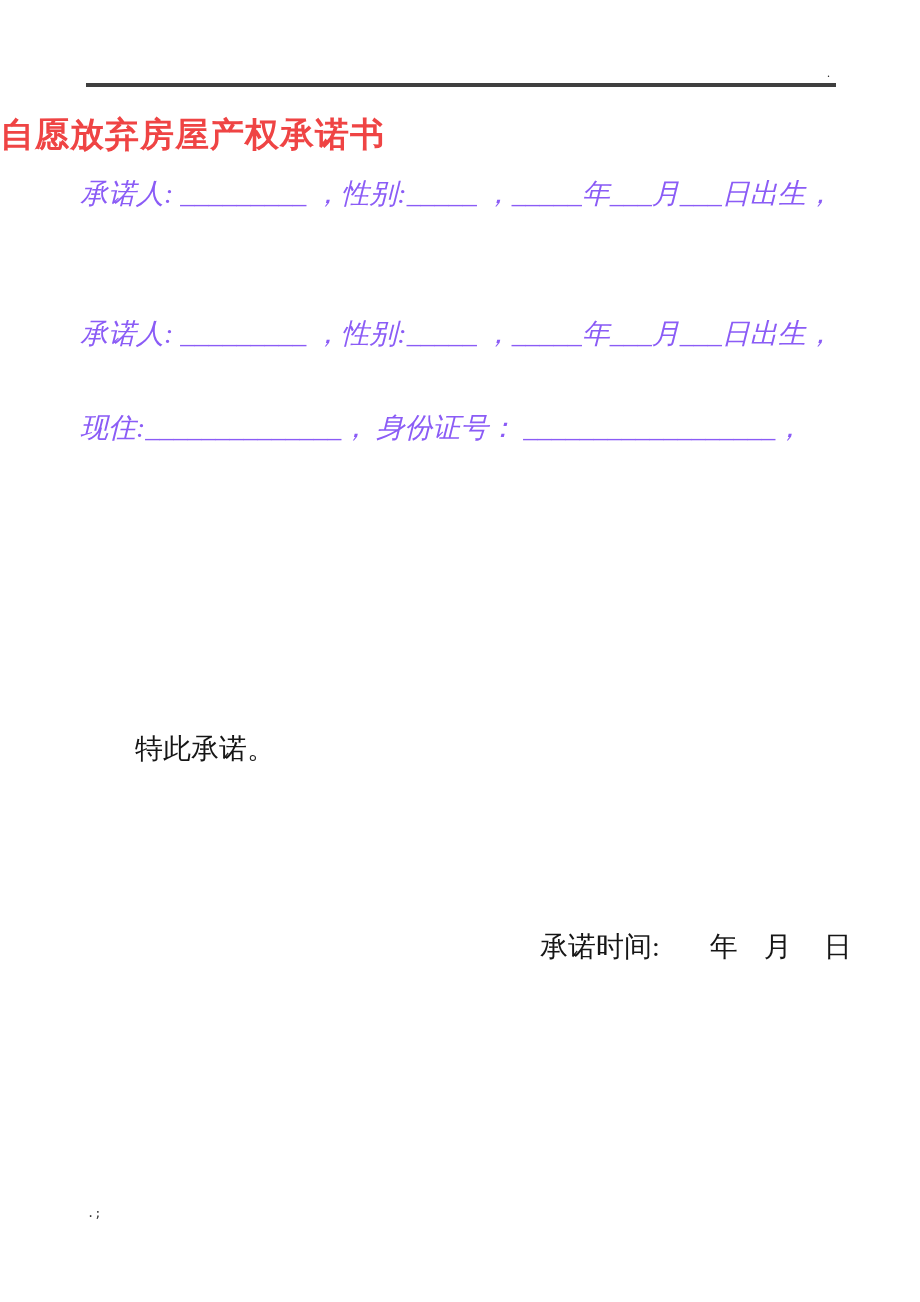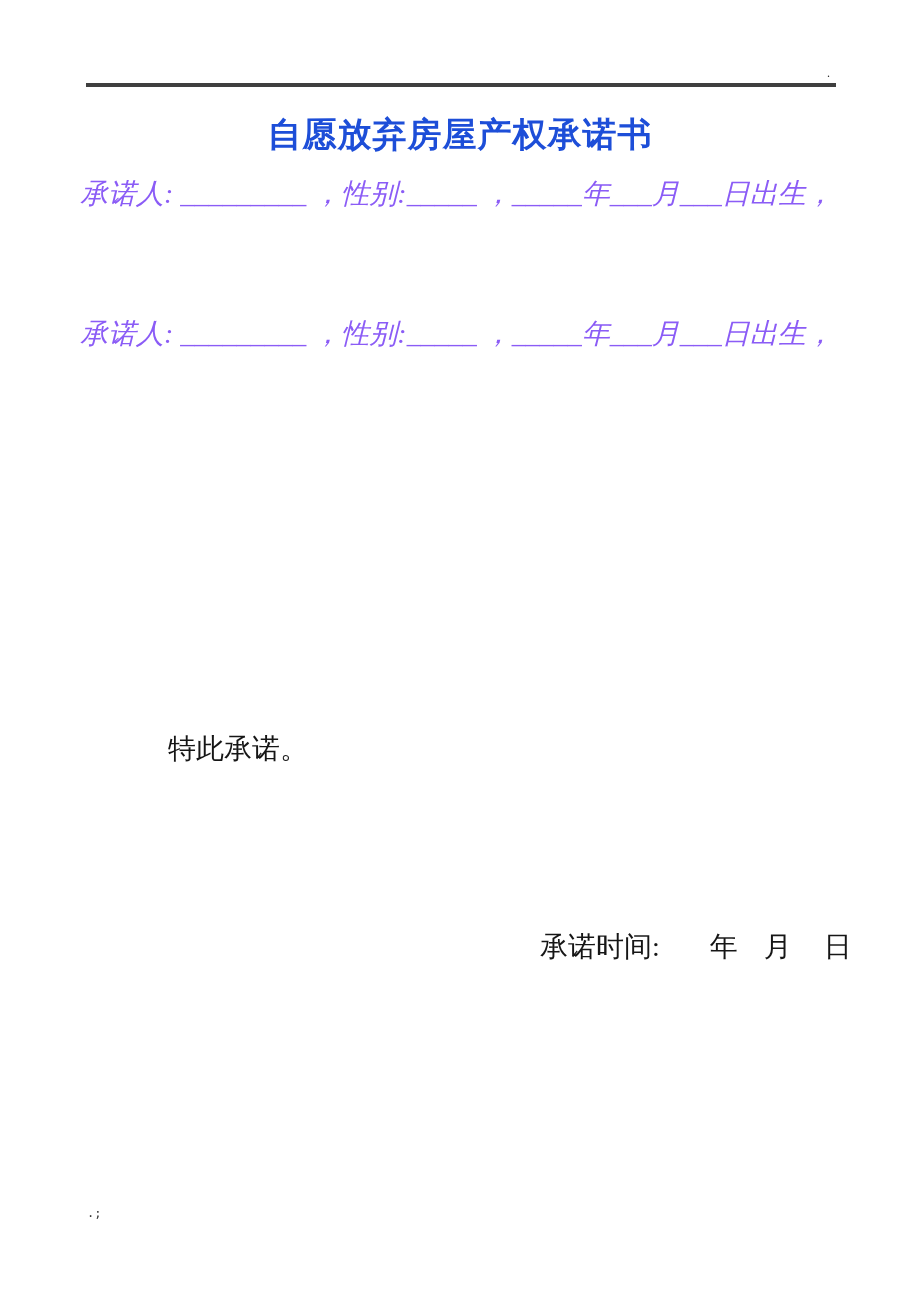--- a/index.html
+++ b/index.html
@@ -27,26 +27,25 @@
     top: 70px;
     font-size: 12px;
     line-height: 6px;
     color: #2a2a2a;
   }
   .doc-title {
     position: absolute;
     left: 0;
     top: 112px;
     width: 100%;
-    text-align: center;
     font-family: "Liberation Sans", "DejaVu Sans", sans-serif;
     font-weight: bold;
     font-size: 34px;
     letter-spacing: 1px;
-    color: #1d4ed8;
+    color: #ef4444;
   }
   .fline {
     position: absolute;
     left: 80px;
     font-size: 28px;
     line-height: 36px;
     white-space: pre;
     color: #8b5cf6;
     font-style: italic;
   }
@@ -65,21 +64,20 @@
     text-indent: 47px;
     color: #161616;
   }
   .closing-line {
     position: absolute;
     left: 135px;
     top: 731px;
     font-size: 28px;
     line-height: 36px;
     color: #161616;
-    margin-left: 33px;
   }
   .sig-line {
     position: absolute;
     left: 512px;
     font-size: 28px;
     line-height: 36px;
     white-space: pre;
     color: #161616;
   }
   .sig-name { top: 828px; }
@@ -105,20 +103,21 @@
 
   <div class="top-dot">.</div>
 
   <h1 class="doc-title">自愿放弃房屋产权承诺书</h1>
 
   <div class="fline fline-1">承诺人: _________ ，性别:_____ ，_____年___月___日出生，</div>
 
 
   <div class="fline fline-3">承诺人: _________ ，性别:_____ ，_____年___月___日出生，</div>
 
+  <div class="fline fline-4">现住:______________， 身份证号： __________________，</div>
 
 
   <div class="closing-line">特此承诺。</div>
 
 
   <div class="sig-line sig-date">
     <span>承诺时间:</span><span class="gap-year">年</span><span class="gap-month">月</span><span class="gap-day">日</span>
   </div>
 
   <div class="footer-mark">.;</div>

